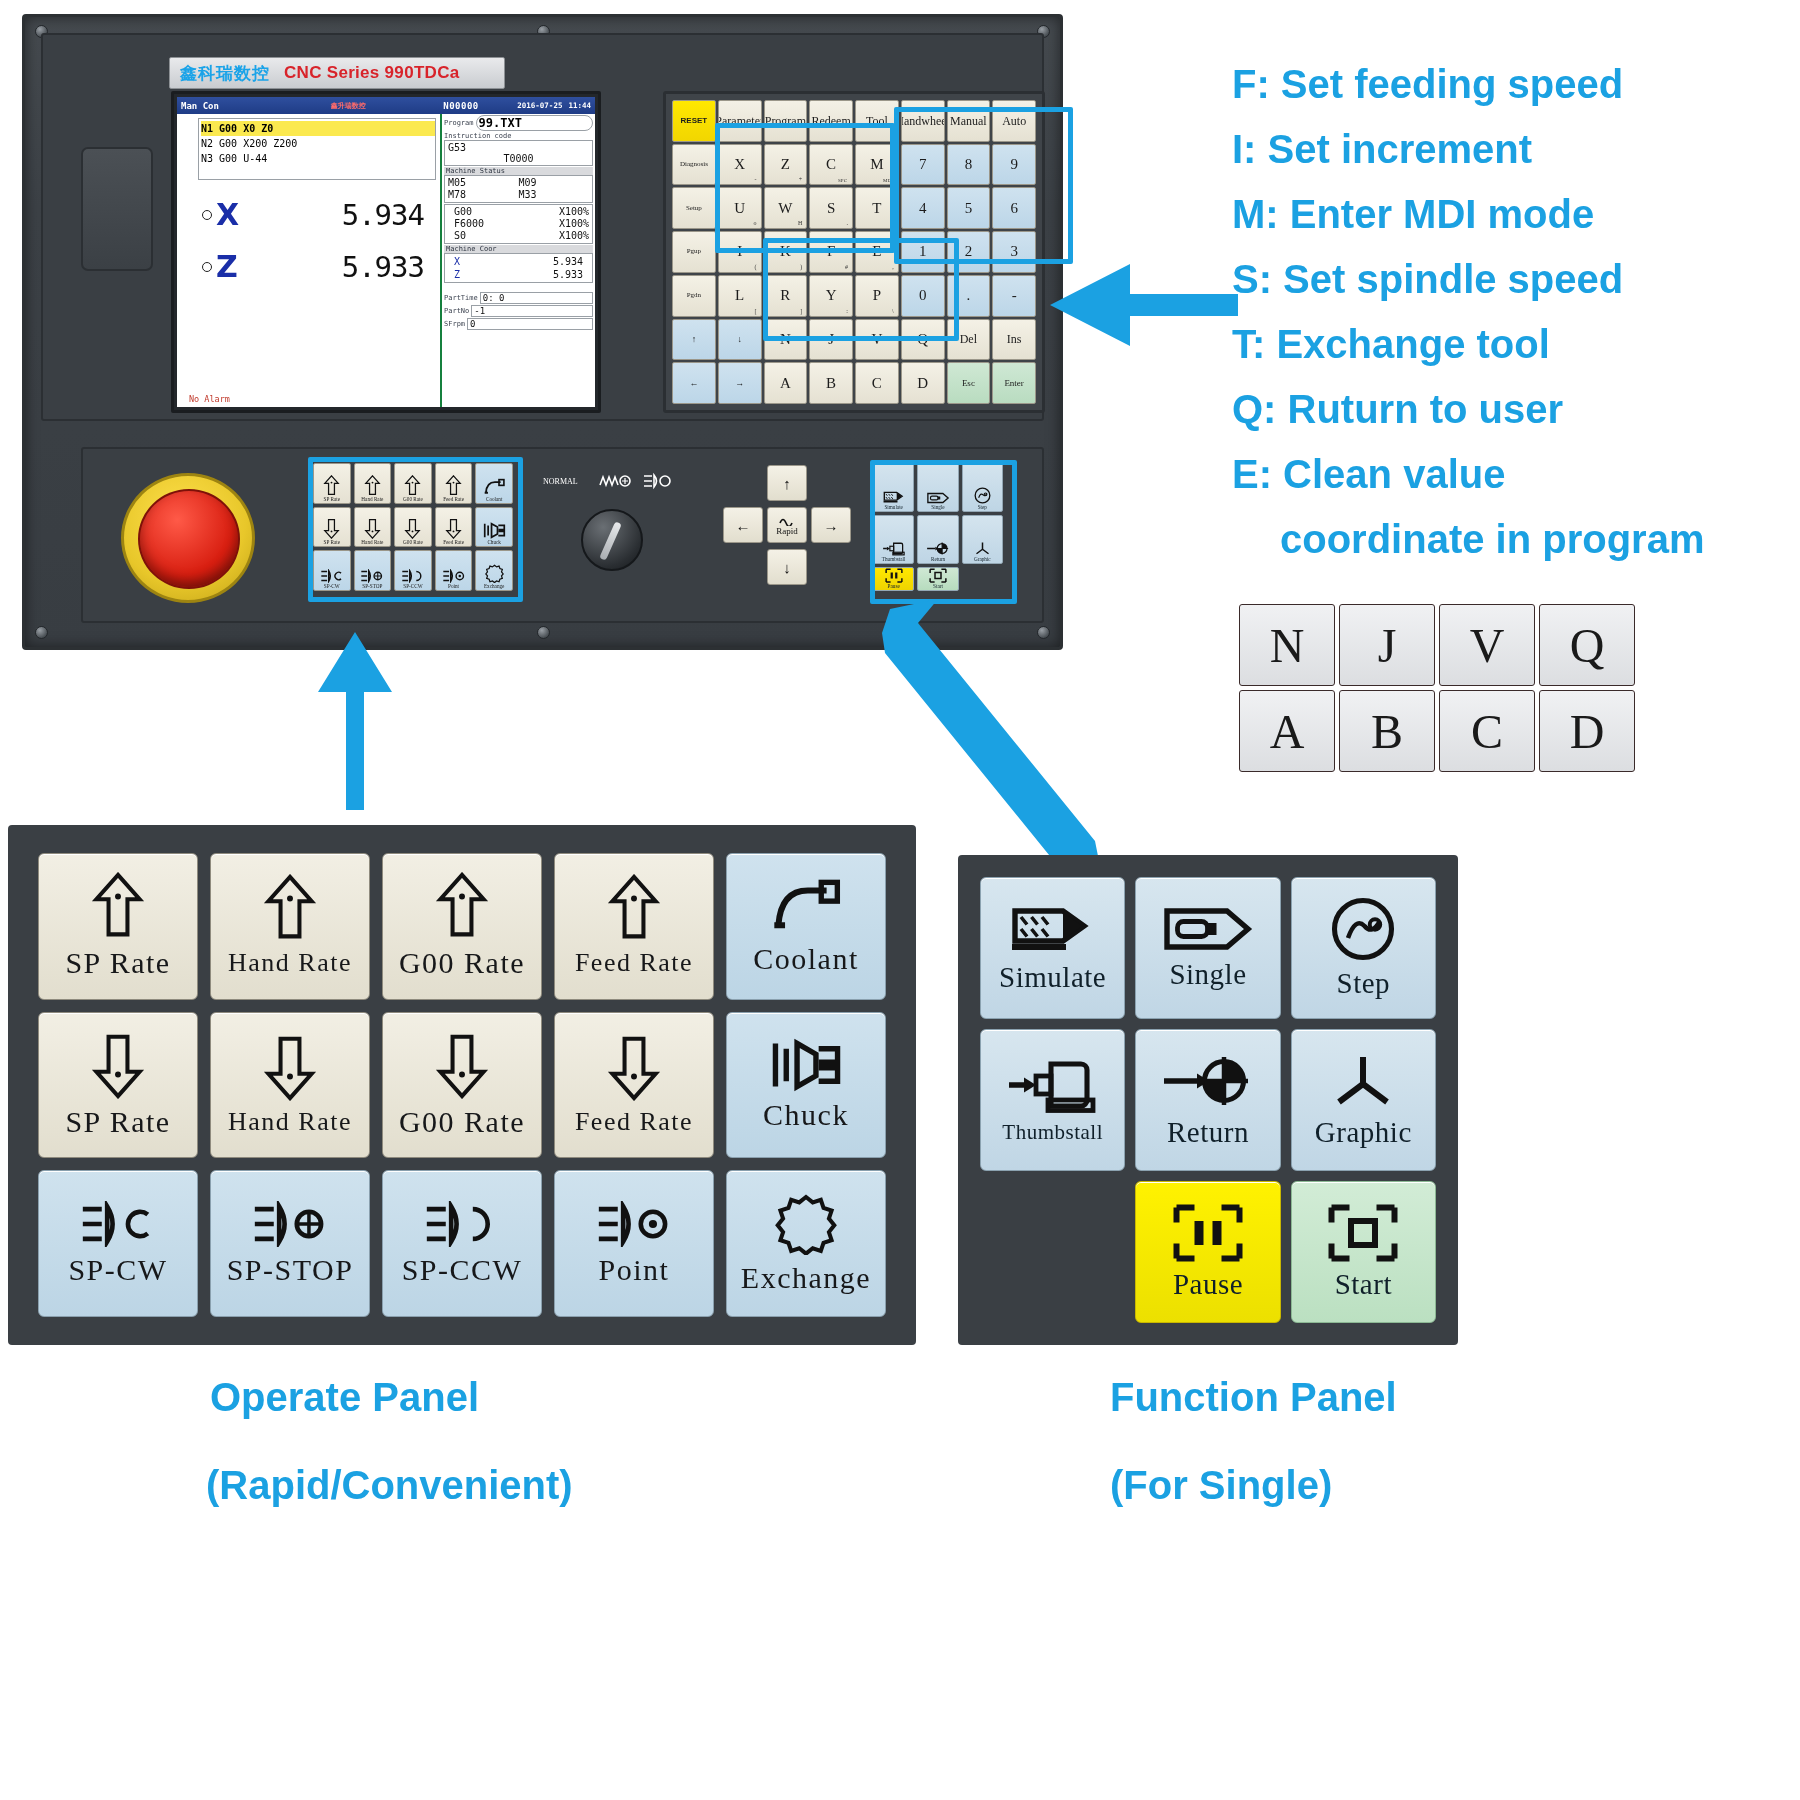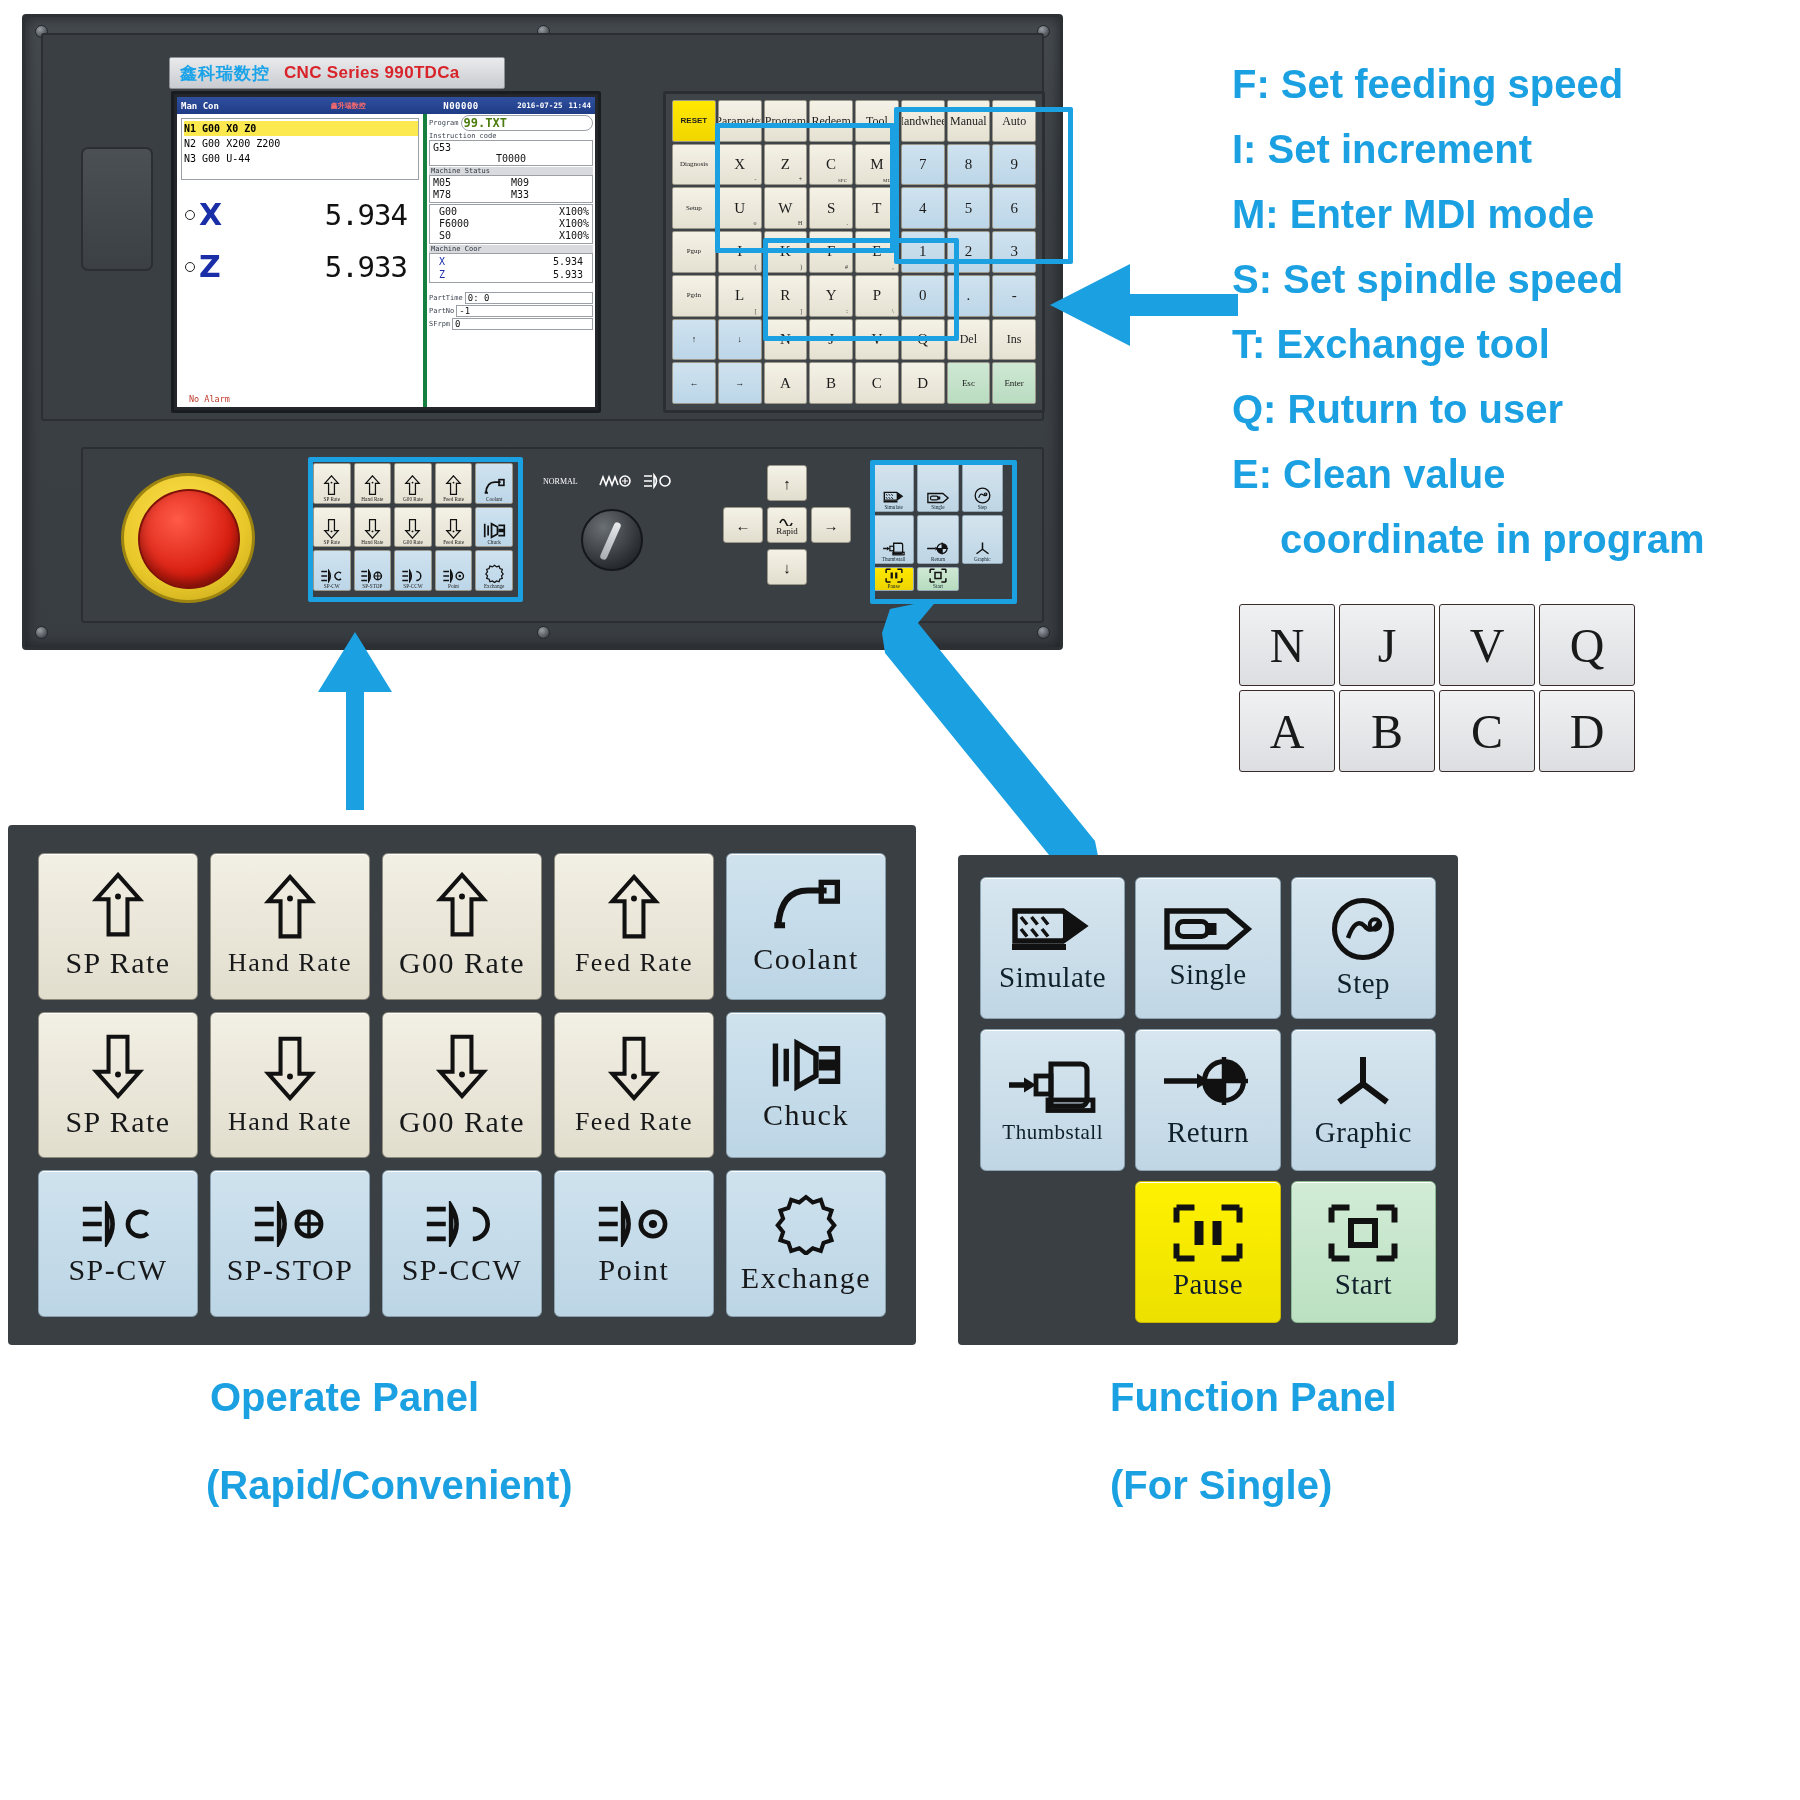--- a/index.html
+++ b/index.html
@@ -55,37 +55,37 @@
   #lcd-title{
     height:17px;background:linear-gradient(180deg,#2f4f9e,#1f3c86);
     color:#fff;font-size:9px;display:flex;align-items:center;
     padding:8px 4px;box-sizing:border-box;white-space:nowrap;font-weight:bold;
   }
   #lcd-title .mode{width:72px;}
   #lcd-title .cncn{color:#ff6b6b;font-size:7px;flex:1;text-align:center;}
   #lcd-title .nno{width:74px;letter-spacing:.5px;}
   #lcd-title .dt{font-size:7.5px;}
   #lcd-body{display:flex;height:calc(100% - 15px);}
-  #lcd-left{width:246px;position:relative;border-right:4px solid #15803d;}
+  #lcd-left{width:246px;position:relative;border-right:2px solid #15803d;padding-left:17px;}
   #prog-list{
     margin:4px 4px 0 4px;border:1px solid #9aa0a6;height:62px;background:#fff;
     font-size:10px;line-height:15px;padding:2px 0 0 2px;box-sizing:border-box;color:#000;
   }
   #prog-list .hl{background:#fbe94f;font-weight:bold;}
   .axis-row{display:flex;align-items:center;margin-top:18px;padding-left:8px;}
   .axis-dot{width:8px;height:8px;border:1.6px solid #222;border-radius:50%;margin-right:4px;}
   .axis-name{font-size:30px;font-weight:bold;color:#1a2ea8;font-family:"DejaVu Sans",sans-serif;line-height:1;}
   .axis-val{flex:1;text-align:right;padding-right:16px;font-size:29px;color:#111;letter-spacing:-1px;}
   #alarm{position:absolute;left:12px;bottom:5px;color:#c0392b;font-size:8.5px;}
 
   #lcd-right{flex:1;font-size:8px;color:#111;padding:1px 2px 0 2px;box-sizing:border-box;}
   .rrow{display:flex;align-items:center;gap:2px;margin-bottom:1px;}
   .rlab{color:#3c4350;font-size:7px;white-space:nowrap;}
   .rbox{border:1px solid #9aa0a6;background:#fff;flex:1;padding:0 2px;box-sizing:border-box;}
-  .rbig{font-size:12px;font-weight:bold;color:#4d7c0f;font-family:"DejaVu Sans Mono",monospace;border-radius:8px;}
+  .rbig{font-size:12px;font-weight:bold;color:#000000;font-family:"DejaVu Sans Mono",monospace;border-radius:8px;}
   .sec-head{background:#d9dadd;color:#2d3440;font-size:7px;padding:0 2px;margin-top:1px;}
   .panelbox{border:1px solid #9aa0a6;background:#fff;padding:1px 3px;box-sizing:border-box;}
   .mgrid{display:flex;}
   .mgrid div{width:50%;font-size:10px;line-height:12px;}
   .ovr{display:flex;justify-content:space-between;font-size:10px;line-height:12px;padding-left:6px;}
   .coord{display:flex;justify-content:space-between;font-size:10px;line-height:13px;padding:0 6px;}
   .coord .cn2{color:#1a2ea8;}
 
   
   #kbd-frame{

